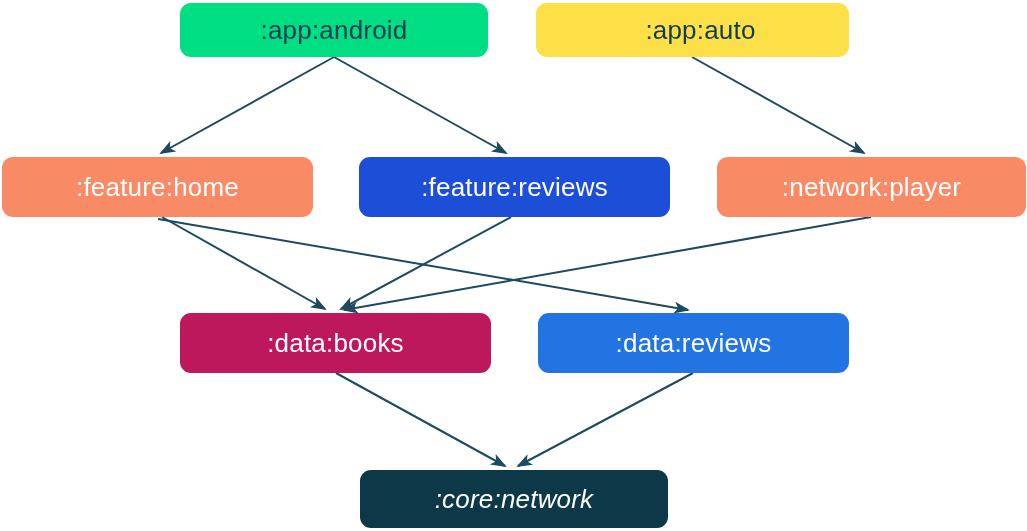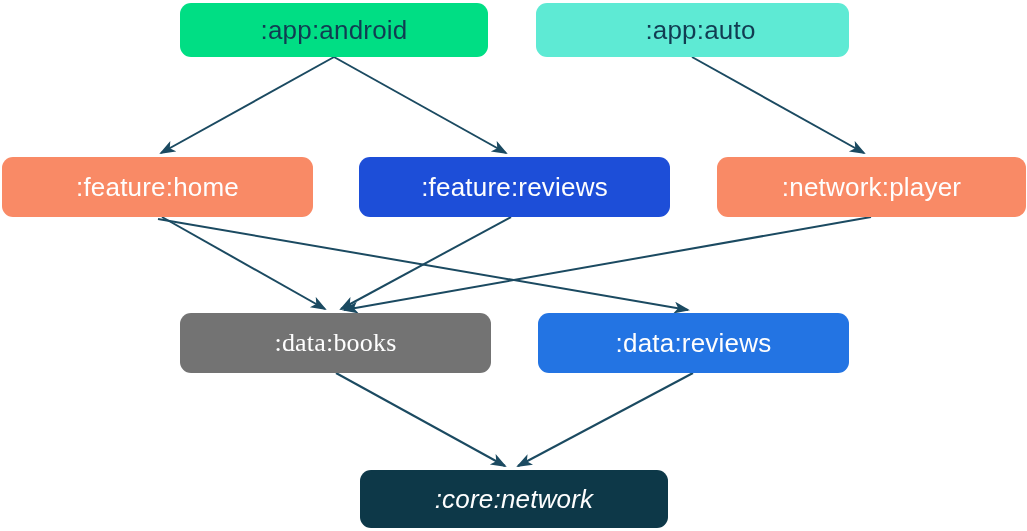--- a/index.html
+++ b/index.html
@@ -50,33 +50,33 @@
       <line x1="162" y1="217" x2="325" y2="309" stroke="#1b4a61" stroke-width="2" marker-end="url(#arrowhead)"></line>
       <line x1="158" y1="219" x2="688" y2="310" stroke="#1b4a61" stroke-width="2" marker-end="url(#arrowhead)"></line>
       <line x1="511" y1="217" x2="341" y2="309" stroke="#1b4a61" stroke-width="2" marker-end="url(#arrowhead)"></line>
       <line x1="871" y1="217" x2="344" y2="310" stroke="#1b4a61" stroke-width="2" marker-end="url(#arrowhead)"></line>
       <line x1="336" y1="373" x2="505" y2="466" stroke="#1b4a61" stroke-width="2" marker-end="url(#arrowhead)"></line>
       <line x1="693" y1="373" x2="518" y2="466" stroke="#1b4a61" stroke-width="2" marker-end="url(#arrowhead)"></line>
     </svg>
     <div class="node" style="left: 180px; top: 3px; width: 308px; height: 54px; background: rgb(0, 222, 132); color: rgb(17, 60, 82);">
       <span>:app:android</span>
     </div>
-    <div class="node" style="left: 536px; top: 3px; width: 313px; height: 54px; background: #5eead4; color: rgb(17, 60, 82); padding-left: 16px;">
+    <div class="node" style="left: 536px; top: 3px; width: 313px; height: 54px; background: #fde047; color: rgb(17, 60, 82); padding-left: 16px;">
       <span>:app:auto</span>
     </div>
     <div class="node" style="left: 2px; top: 157px; width: 311px; height: 60px; background: rgb(249, 138, 102); color: rgb(254, 254, 254);">
       <span>:feature:home</span>
     </div>
     <div class="node" style="left: 359px; top: 157px; width: 311px; height: 60px; background: #1d4ed8; color: rgb(254, 254, 254);">
       <span>:feature:reviews</span>
     </div>
     <div class="node" style="left: 717px; top: 157px; width: 309px; height: 60px; background: rgb(249, 138, 102); color: rgb(254, 254, 254);">
       <span>:network:player</span>
     </div>
-    <div class="node" style="left: 180px; top: 313px; width: 311px; height: 60px; background: #737373; color: rgb(254, 254, 254); font-family: Liberation Serif, serif;">
+    <div class="node" style="left: 180px; top: 313px; width: 311px; height: 60px; background: #be185d; color: rgb(254, 254, 254);">
       <span>:data:books</span>
     </div>
     <div class="node" style="left: 538px; top: 313px; width: 311px; height: 60px; background: rgb(35, 116, 227); color: rgb(254, 254, 254);">
       <span>:data:reviews</span>
     </div>
     <div class="node" style="left: 360px; top: 470px; width: 308px; height: 58px; background: rgb(13, 56, 72); color: rgb(254, 254, 254); font-style: italic;">
       <span>:core:network</span>
     </div>
   </div>
 

